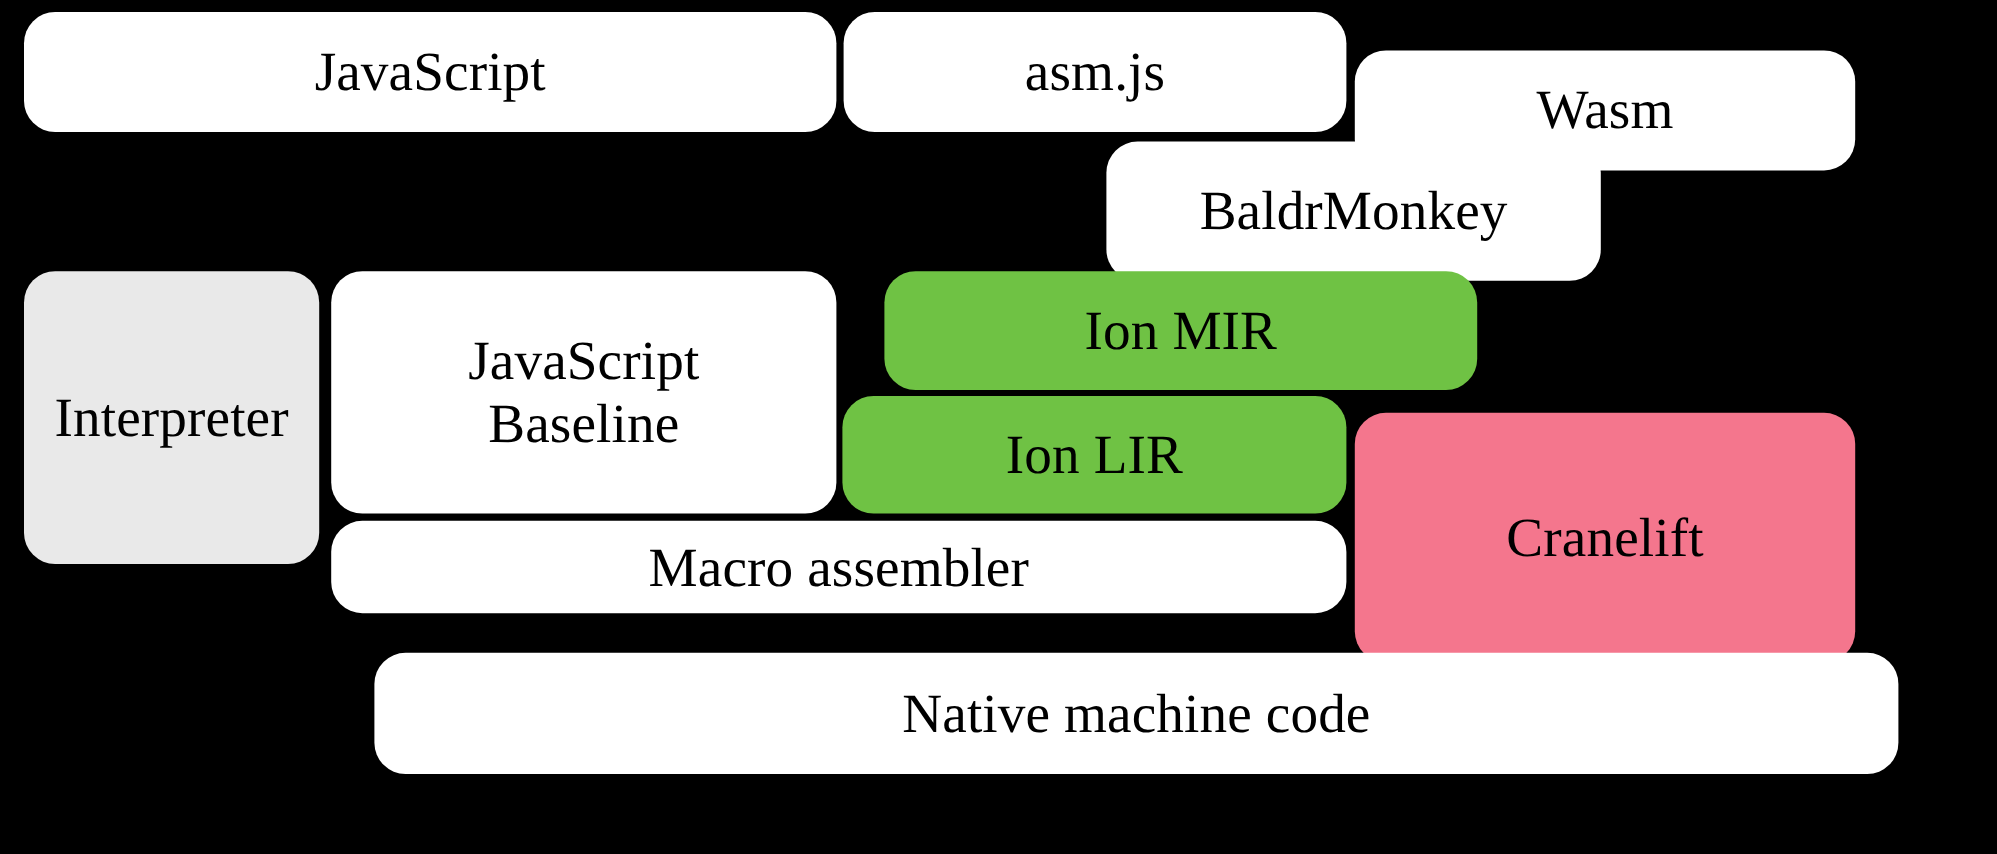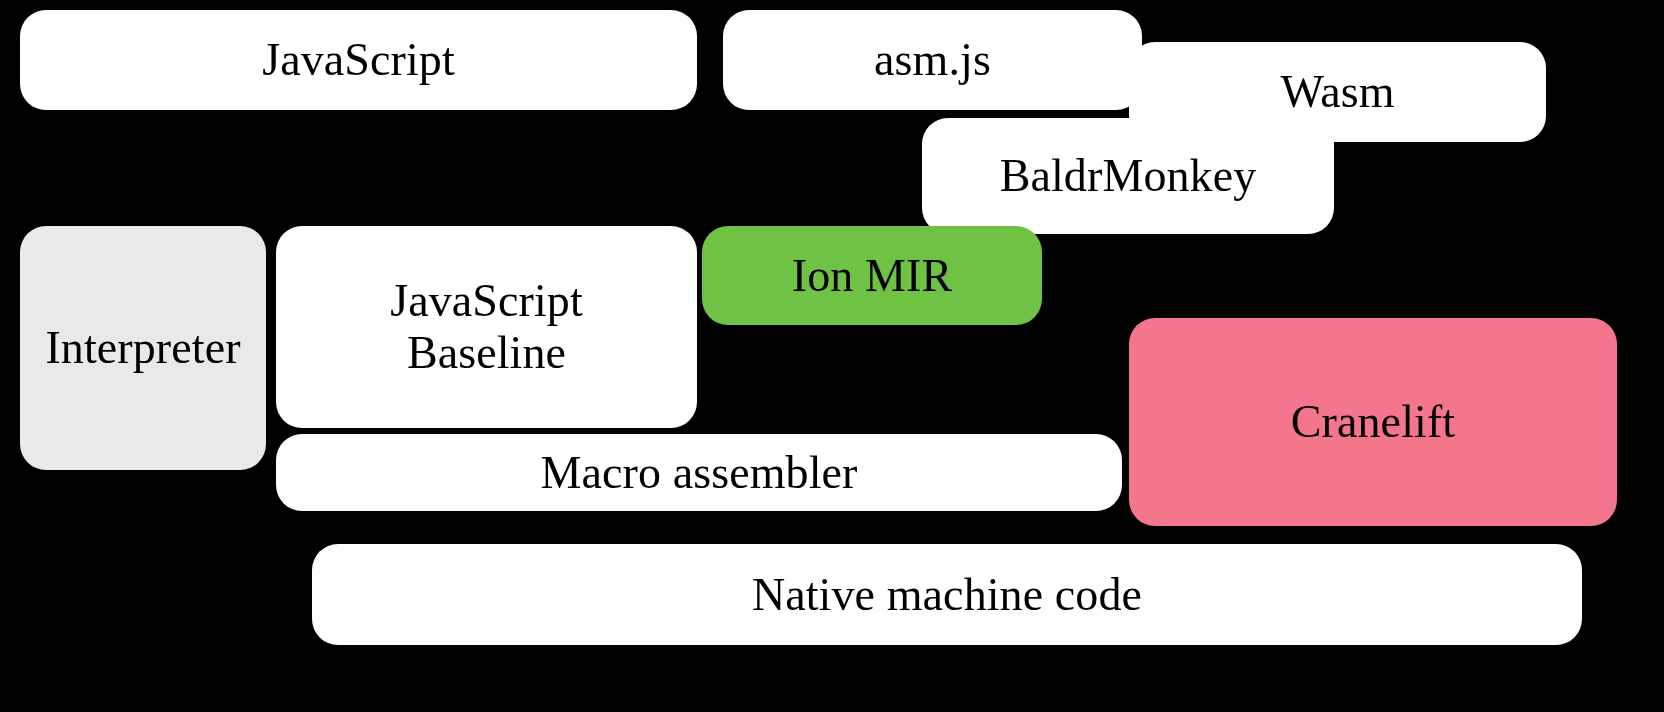--- a/index.html
+++ b/index.html
@@ -35,34 +35,34 @@
     white-space: pre-line;
     user-select: none;
     font-family: Liberation Serif, serif;
   }
   .box.gray   { background: #e9e9e9; }
   .box.green  { background: #6fc244; }
   .box.pink   { background: #f4768d; }
 
   
   #box-javascript      { left: 20px;   top: 10px;  width: 677px; height: 100px; }
-  #box-asmjs           { left: 703px;  top: 10px;  width: 419px; height: 100px; margin-left: 20px; }
+  #box-asmjs           { left: 703px;  top: 10px;  width: 419px; height: 100px; }
   #box-wasm            { left: 1129px; top: 10px;  width: 417px; height: 100px; margin-top: 32px; }
 
   
   #box-js-bytecode     { left: 20px;   top: 118px; width: 890px; height: 102px; }
   #box-baldrmonkey     { left: 922px;  top: 118px; width: 412px; height: 116px; }
 
   
   #box-interpreter     { left: 20px;   top: 226px; width: 246px; height: 244px; }
   #box-js-baseline     { left: 276px;  top: 226px; width: 421px; height: 202px; }
-  #box-ion-mir         { left: 702px;  top: 226px; width: 340px; height: 99px;  }
+  #box-ion-mir         { left: 737px;  top: 226px; width: 494px; height: 99px;  }
   #box-ion-lir         { left: 702px;  top: 330px; width: 420px; height: 98px;  }
   #box-macro-assembler { left: 276px;  top: 434px; width: 846px; height: 77px; }
-  #box-cranelift       { left: 1129px; top: 318px; width: 488px; height: 208px; }
+  #box-cranelift       { left: 1129px; top: 344px; width: 417px; height: 208px; }
 
   
   #box-native-code     { left: 276px;  top: 544px; width: 1270px; height: 101px; margin-left: 36px; }
 </style>
 </head>
 <body>
 
 <div id="stage">
 
   <div class="box" id="box-javascript">JavaScript</div>
@@ -74,20 +74,21 @@
 
   <div class="box" id="box-baldrmonkey">BaldrMonkey</div>
 
   <div class="box gray" id="box-interpreter">Interpreter</div>
 
   <div class="box" id="box-js-baseline">JavaScript
 Baseline</div>
 
   <div class="box green" id="box-ion-mir">Ion MIR</div>
 
+  <div class="box green" id="box-ion-lir">Ion LIR</div>
 
   <div class="box" id="box-macro-assembler">Macro assembler</div>
 
   <div class="box pink" id="box-cranelift">Cranelift</div>
 
   <div class="box" id="box-native-code">Native machine code</div>
 
 </div>
 
 </body></html>

